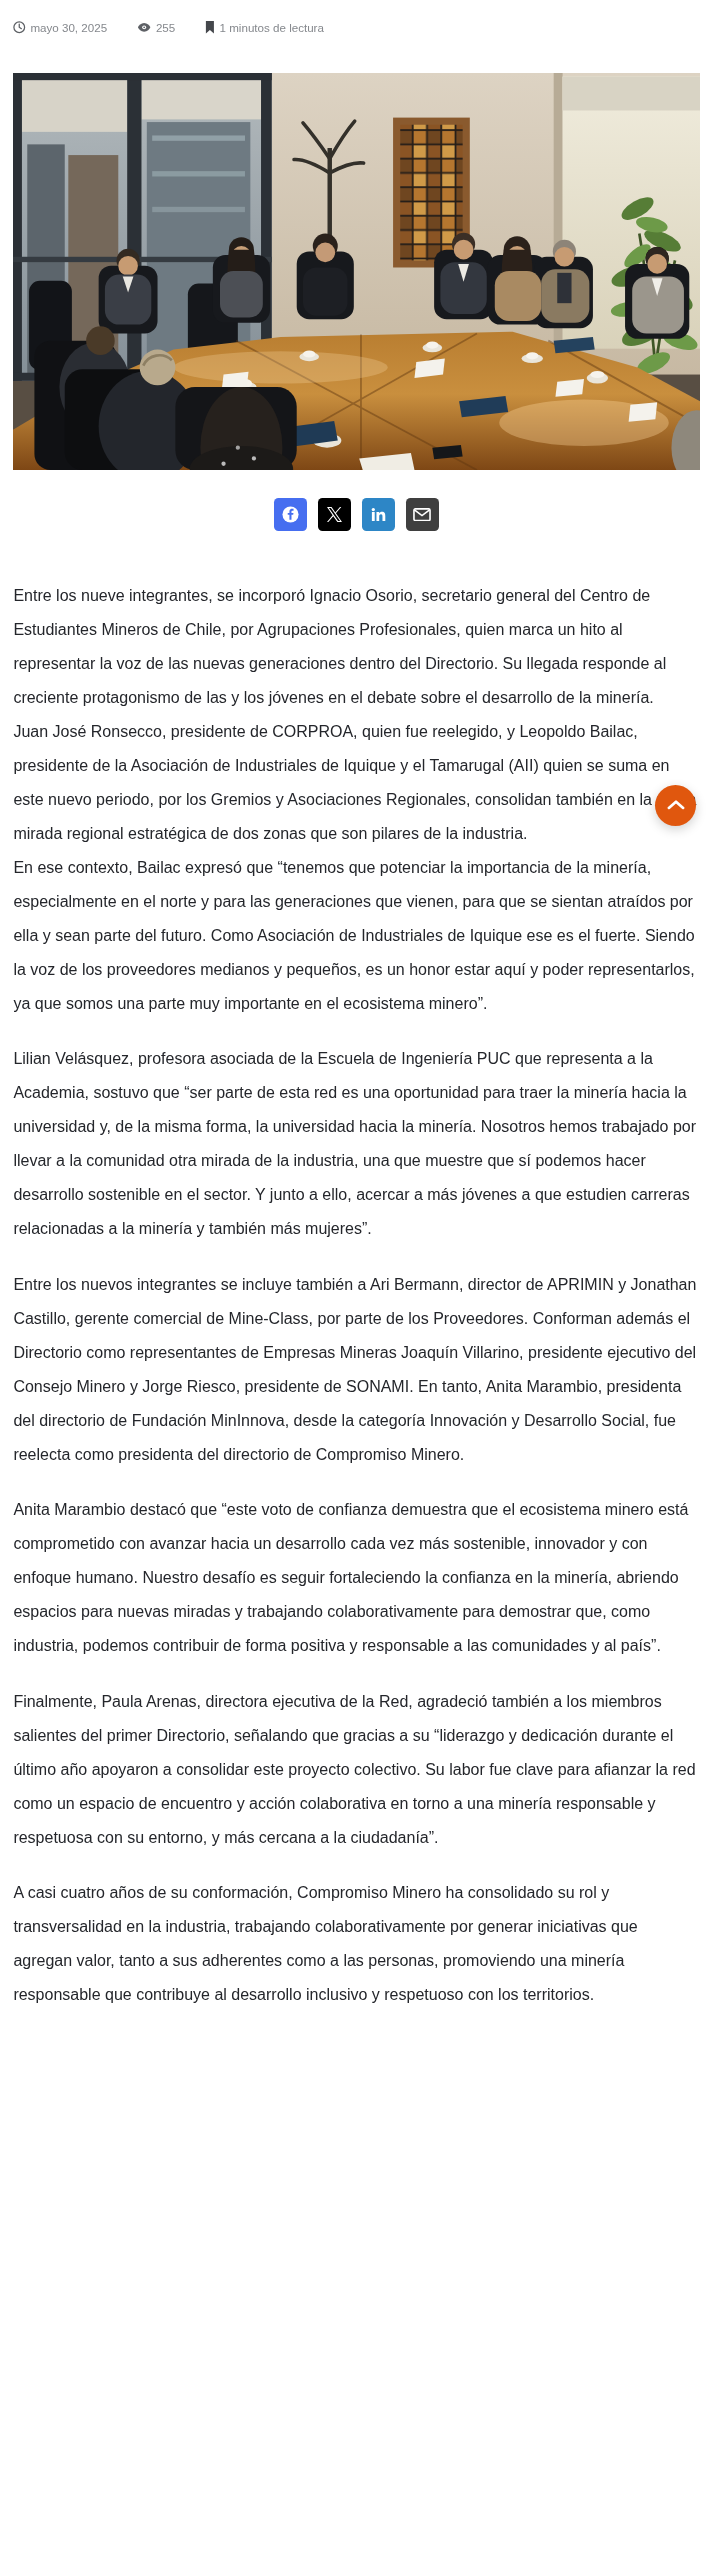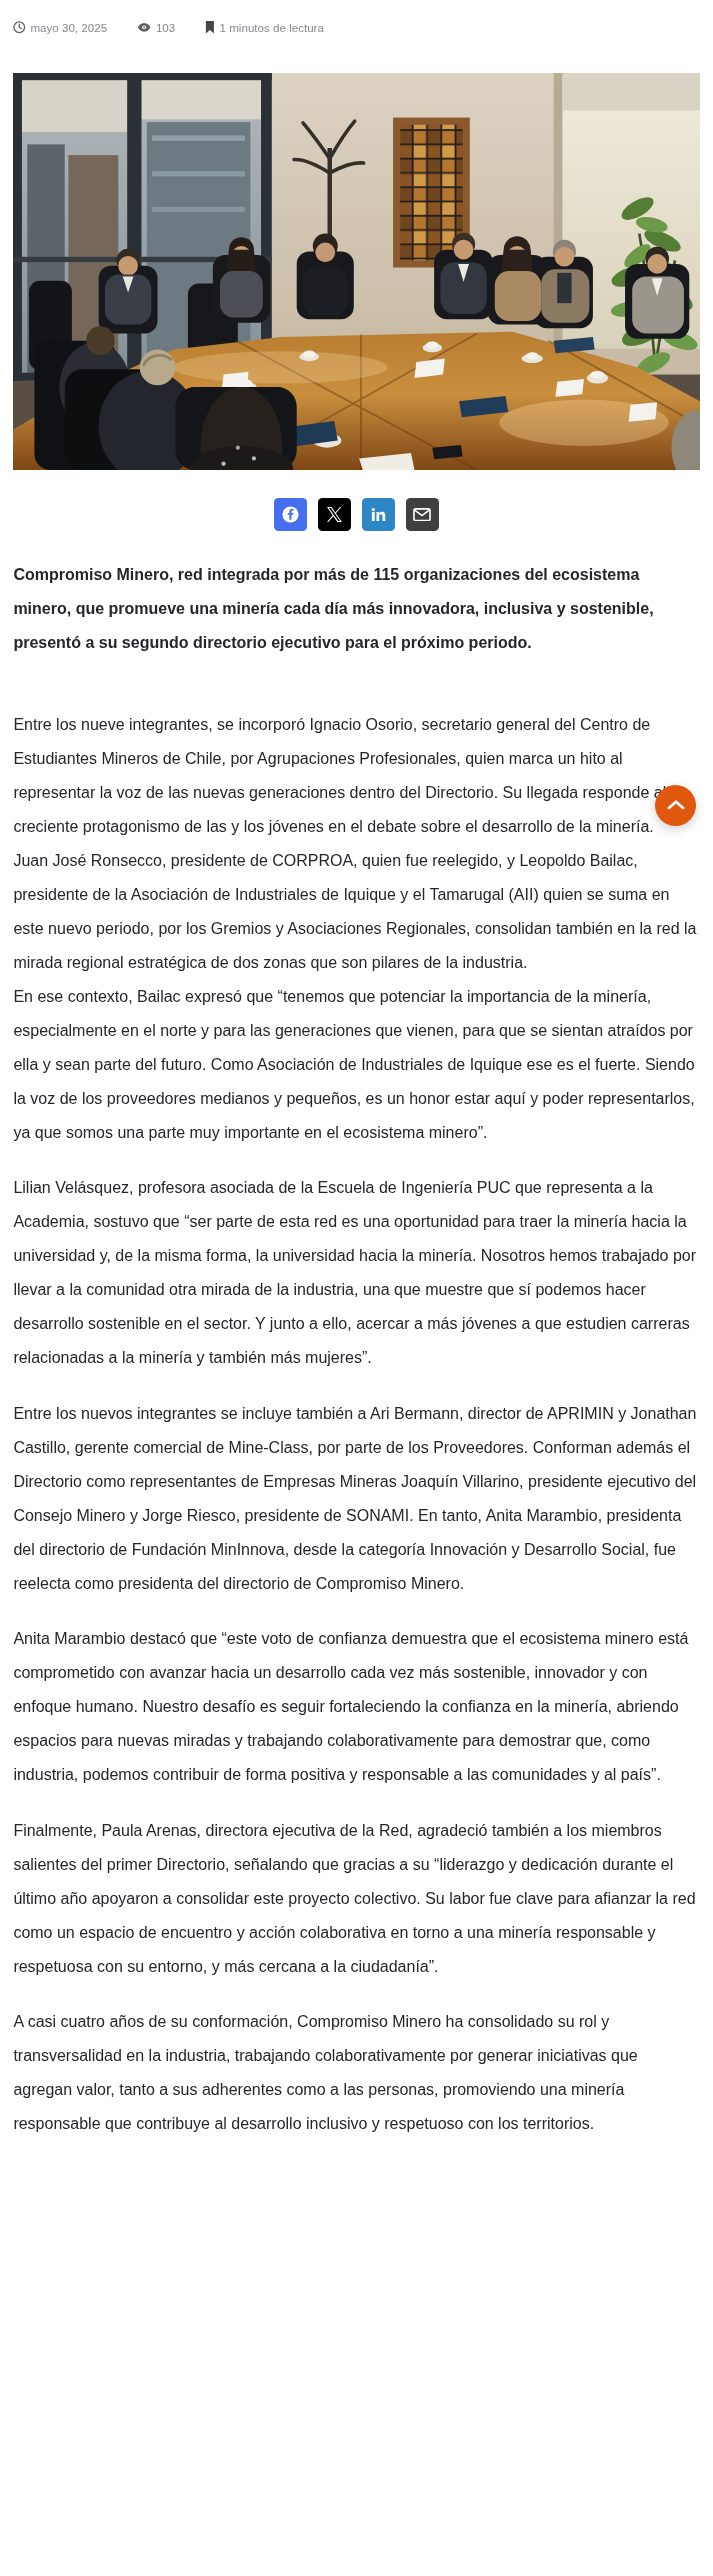--- a/index.html
+++ b/index.html
@@ -60,21 +60,21 @@
       <span>mayo 30, 2025</span>
     </span>
     <span class="meta-item">
       <span>
         <svg width="14.3" height="10.7" viewBox="0 0 16 12">
             <path d="M8 1C4.5 1 1.9 3.6 1 6c.9 2.4 3.5 5 7 5s6.1-2.6 7-5c-.9-2.4-3.5-5-7-5z" fill="#5d6065"></path>
             <circle cx="8" cy="6" r="2.2" fill="#ffffff"></circle>
             <circle cx="8" cy="6" r="1" fill="#5d6065"></circle>
           </svg>
       </span>
-      <span>103</span>
+      <span>255</span>
     </span>
     <span class="meta-item">
       <span>
         <svg width="9.8" height="12.5" viewBox="0 0 11 14">
             <path d="M1 0h9v14L5.5 10 1 14z" fill="#44474c"></path>
           </svg>
       </span>
       <span>1 minutos de lectura</span>
     </span>
   </div>
@@ -283,21 +283,20 @@
     <button class="share-btn btn-mail">
       <span>
         <svg width="18" height="13.4" viewBox="0 0 20 15">
             <rect x="1" y="1" width="18" height="13" rx="1.5" fill="none" stroke="#ffffff" stroke-width="1.8"></rect>
             <path d="M1.5 2 10 8.5 18.5 2" fill="none" stroke="#ffffff" stroke-width="1.8"></path>
           </svg>
       </span>
     </button>
   </div>
 
-  <p class="lead">Compromiso Minero, red integrada por más de 115 organizaciones del ecosistema minero, que promueve una minería cada día más innovadora, inclusiva y sostenible, presentó a su segundo directorio ejecutivo para el próximo periodo.</p>
 
   <div class="article-body">
     <p class="tight">Entre los nueve integrantes, se incorporó Ignacio Osorio, secretario general del Centro de Estudiantes Mineros de Chile, por Agrupaciones Profesionales, quien marca un hito al representar la voz de las nuevas generaciones dentro del Directorio. Su llegada responde al creciente protagonismo de las y los jóvenes en el debate sobre el desarrollo de la minería.</p>
     <p class="tight">Juan José Ronsecco, presidente de CORPROA, quien fue reelegido, y Leopoldo Bailac, presidente de la Asociación de Industriales de Iquique y el Tamarugal (AII) quien se suma en este nuevo periodo, por los Gremios y Asociaciones Regionales, consolidan también en la red la mirada regional estratégica de dos zonas que son pilares de la industria.</p>
     <p>En ese contexto, Bailac expresó que “tenemos que potenciar la importancia de la minería, especialmente en el norte y para las generaciones que vienen, para que se sientan atraídos por ella y sean parte del futuro. Como Asociación de Industriales de Iquique ese es el fuerte. Siendo la voz de los proveedores medianos y pequeños, es un honor estar aquí y poder representarlos, ya que somos una parte muy importante en el ecosistema minero”.</p>
     <p>Lilian Velásquez, profesora asociada de la Escuela de Ingeniería PUC que representa a la Academia, sostuvo que “ser parte de esta red es una oportunidad para traer la minería hacia la universidad y, de la misma forma, la universidad hacia la minería. Nosotros hemos trabajado por llevar a la comunidad otra mirada de la industria, una que muestre que sí podemos hacer desarrollo sostenible en el sector. Y junto a ello, acercar a más jóvenes a que estudien carreras relacionadas a la minería y también más mujeres”.</p>
     <p>Entre los nuevos integrantes se incluye también a Ari Bermann, director de APRIMIN y Jonathan Castillo, gerente comercial de Mine-Class, por parte de los Proveedores. Conforman además el Directorio como representantes de Empresas Mineras Joaquín Villarino, presidente ejecutivo del Consejo Minero y Jorge Riesco, presidente de SONAMI. En tanto, Anita Marambio, presidenta del directorio de Fundación MinInnova, desde la categoría Innovación y Desarrollo Social, fue reelecta como presidenta del directorio de Compromiso Minero.</p>
     <p>Anita Marambio destacó que “este voto de confianza demuestra que el ecosistema minero está comprometido con avanzar hacia un desarrollo cada vez más sostenible, innovador y con enfoque humano. Nuestro desafío es seguir fortaleciendo la confianza en la minería, abriendo espacios para nuevas miradas y trabajando colaborativamente para demostrar que, como industria, podemos contribuir de forma positiva y responsable a las comunidades y al país”.</p>
     <p>Finalmente, Paula Arenas, directora ejecutiva de la Red, agradeció también a los miembros salientes del primer Directorio, señalando que gracias a su “liderazgo y dedicación durante el último año apoyaron a consolidar este proyecto colectivo. Su labor fue clave para afianzar la red como un espacio de encuentro y acción colaborativa en torno a una minería responsable y respetuosa con su entorno, y más cercana a la ciudadanía”.</p>
     <p>A casi cuatro años de su conformación, Compromiso Minero ha consolidado su rol y transversalidad en la industria, trabajando colaborativamente por generar iniciativas que agregan valor, tanto a sus adherentes como a las personas, promoviendo una minería responsable que contribuye al desarrollo inclusivo y respetuoso con los territorios.</p>

